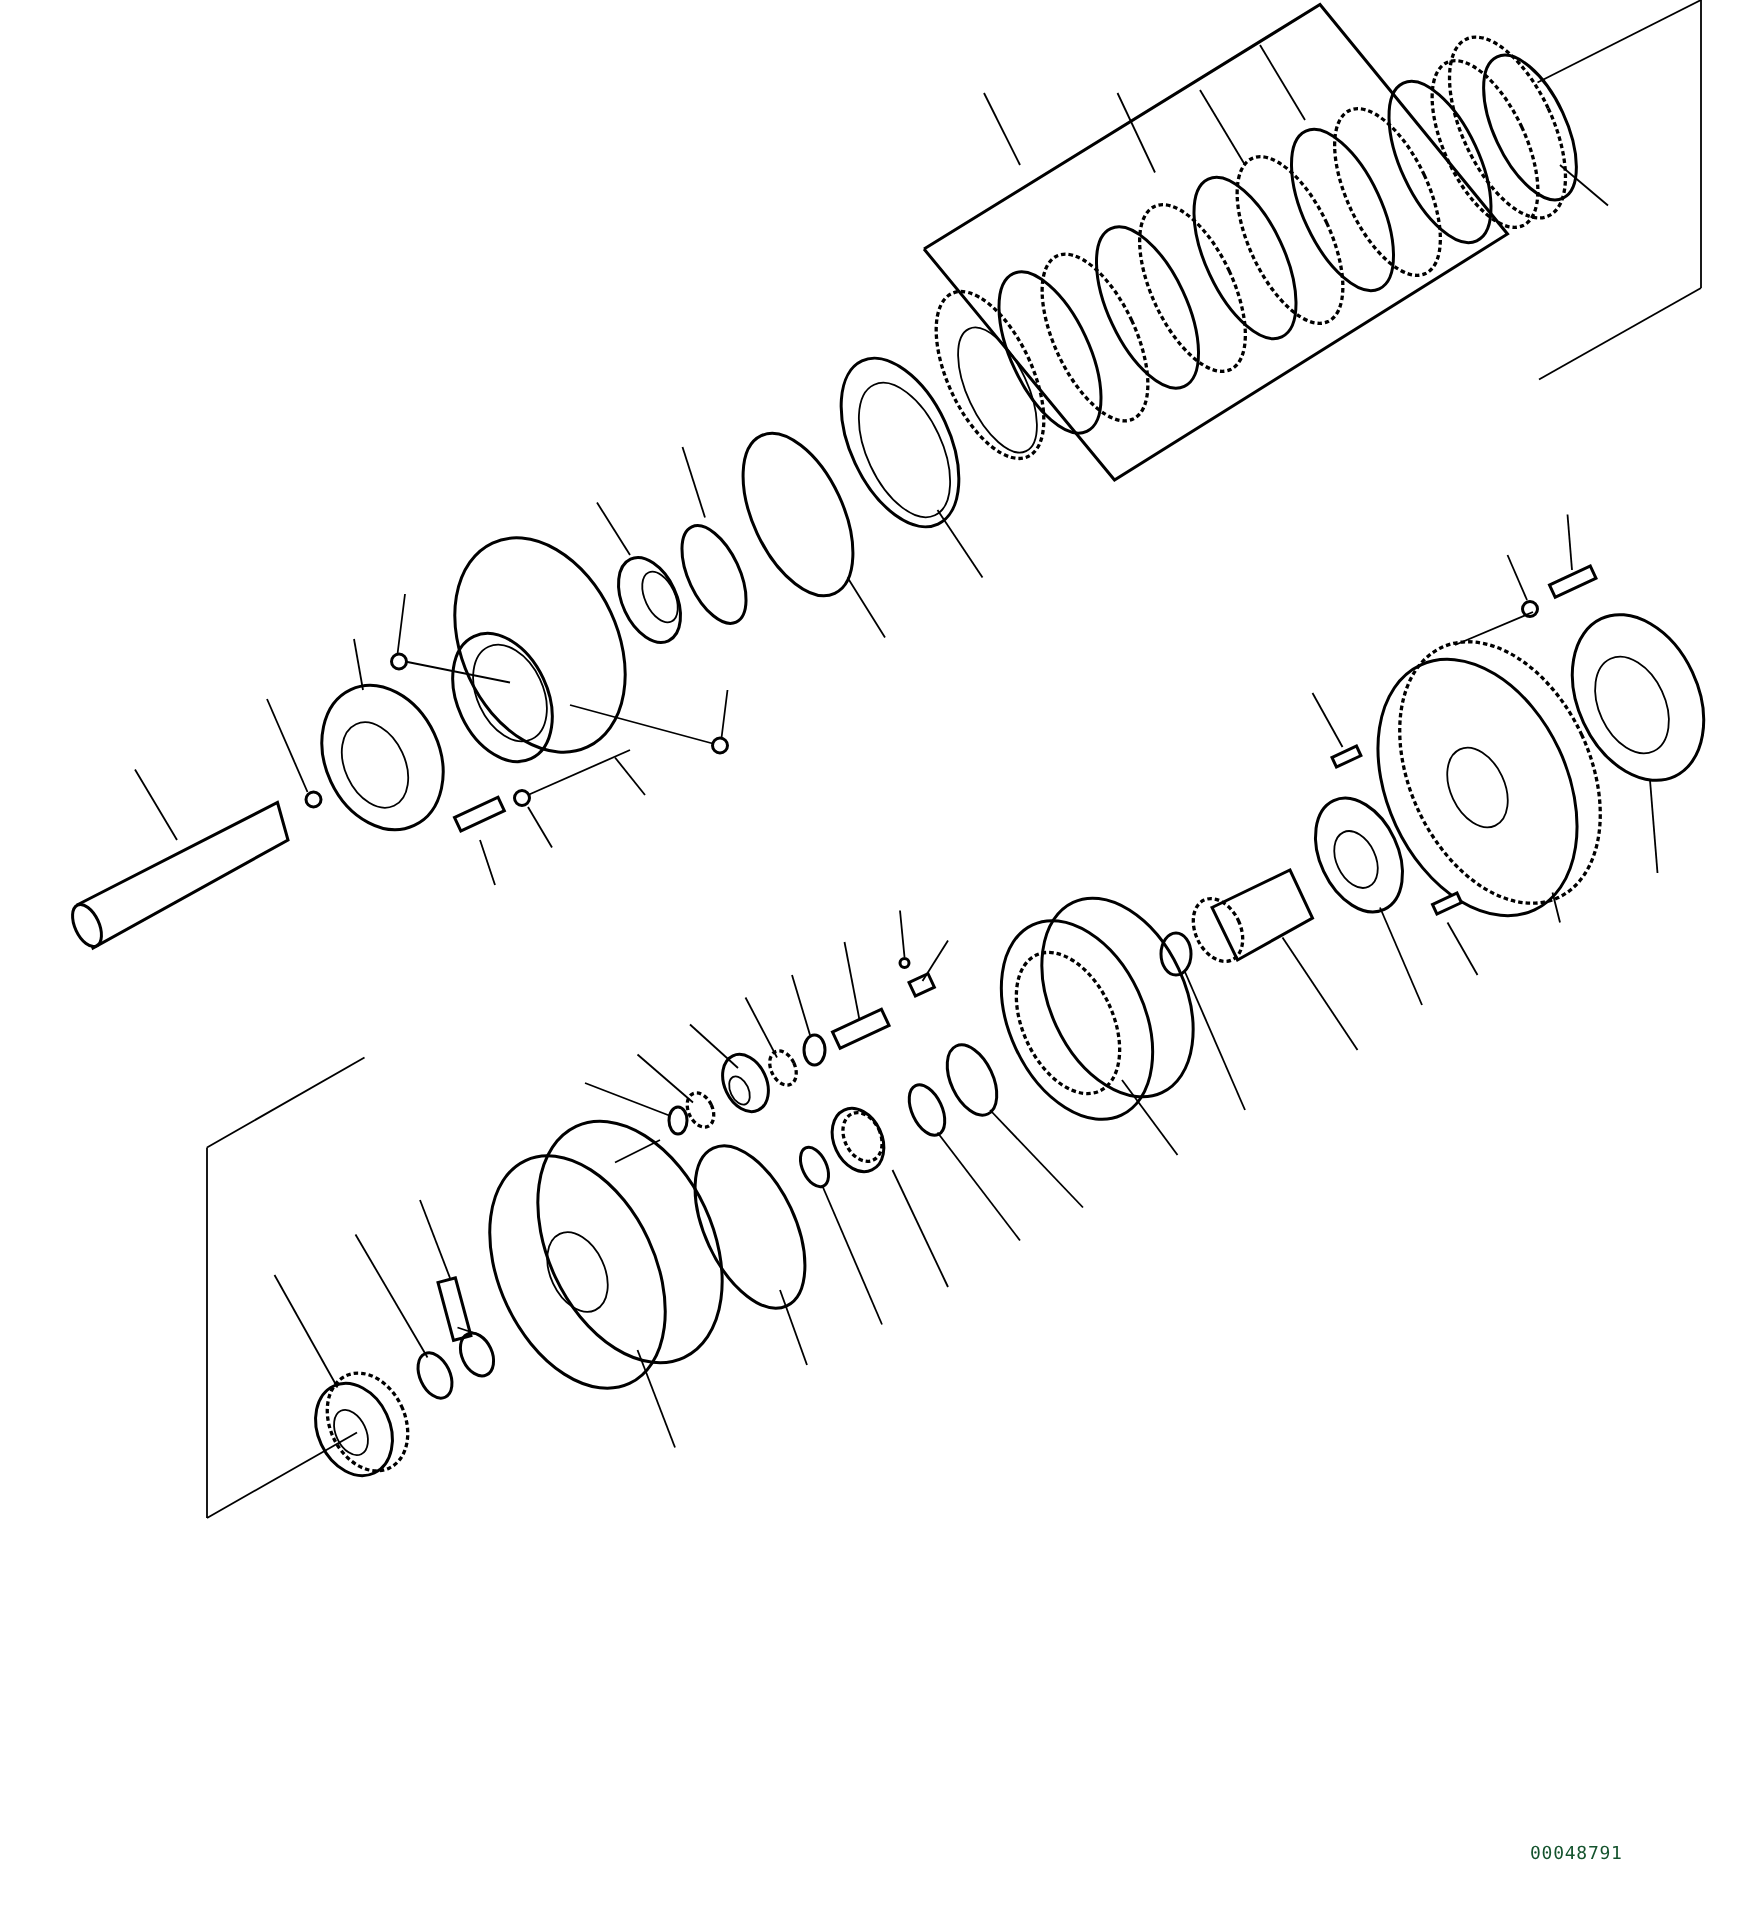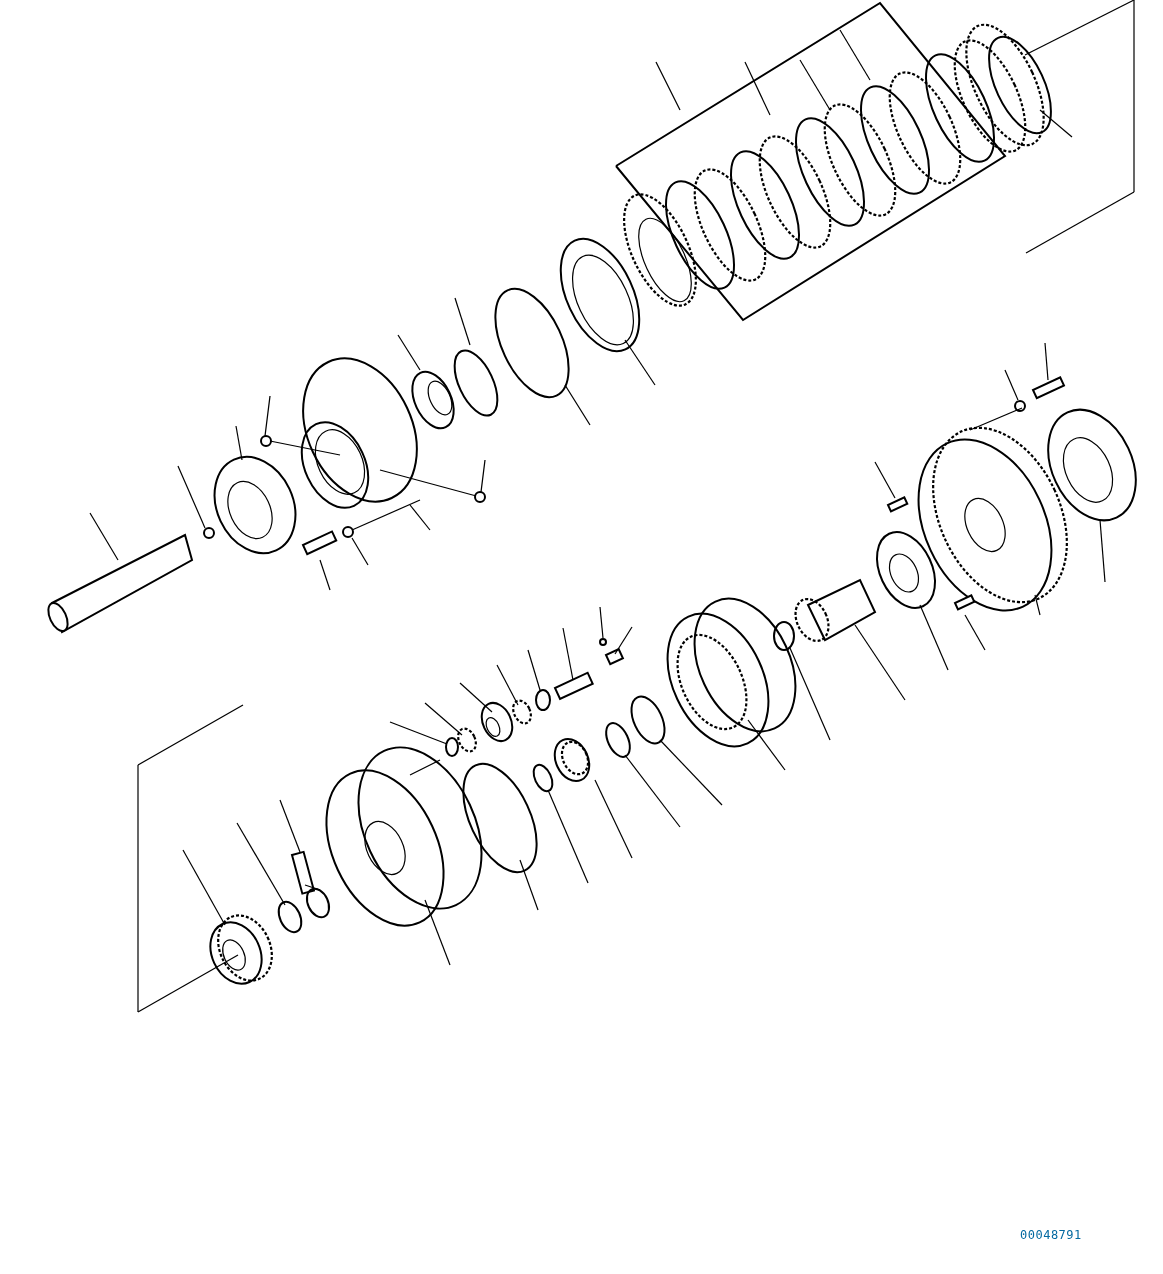--- a/index.html
+++ b/index.html
@@ -2,21 +2,21 @@
 <html><head>
 <meta charset="utf-8">
 <style>
   html,body{margin:0;padding:0;background:#ffffff;}
   #canvas{position:relative;width:1163px;height:1274px;background:#ffffff;overflow:hidden;}
   svg{position:absolute;left:0;top:0;}
   .ln{stroke:#000;fill:none;stroke-width:1.2;}
   .th{stroke:#000;fill:none;stroke-width:2;}
   .gear{stroke:#000;fill:none;stroke-width:2.2;stroke-dasharray:3 2;}
   .fillw{fill:#fff;stroke:#000;stroke-width:2;}
-  #drawing-id{position:absolute;left:1020px;top:1228px;font-family:"DejaVu Sans Mono",monospace;font-size:12px;color:#0369a1;letter-spacing:0.5px;}
+  #drawing-id{position:absolute;left:1020px;top:1228px;font-family:"DejaVu Sans Mono",monospace;font-size:12px;color:#14532d;letter-spacing:0.5px;}
 </style>
 </head>
 <body>
 
 <div id="canvas">
 <svg width="1163" height="1274" viewBox="0 0 1163 1274">
 
   <g>
     <polyline class="th" points="616,166 880,3 1005,156 743,320 616,166"></polyline>
     <line class="ln" x1="1025" y1="55" x2="1134" y2="0"></line>

